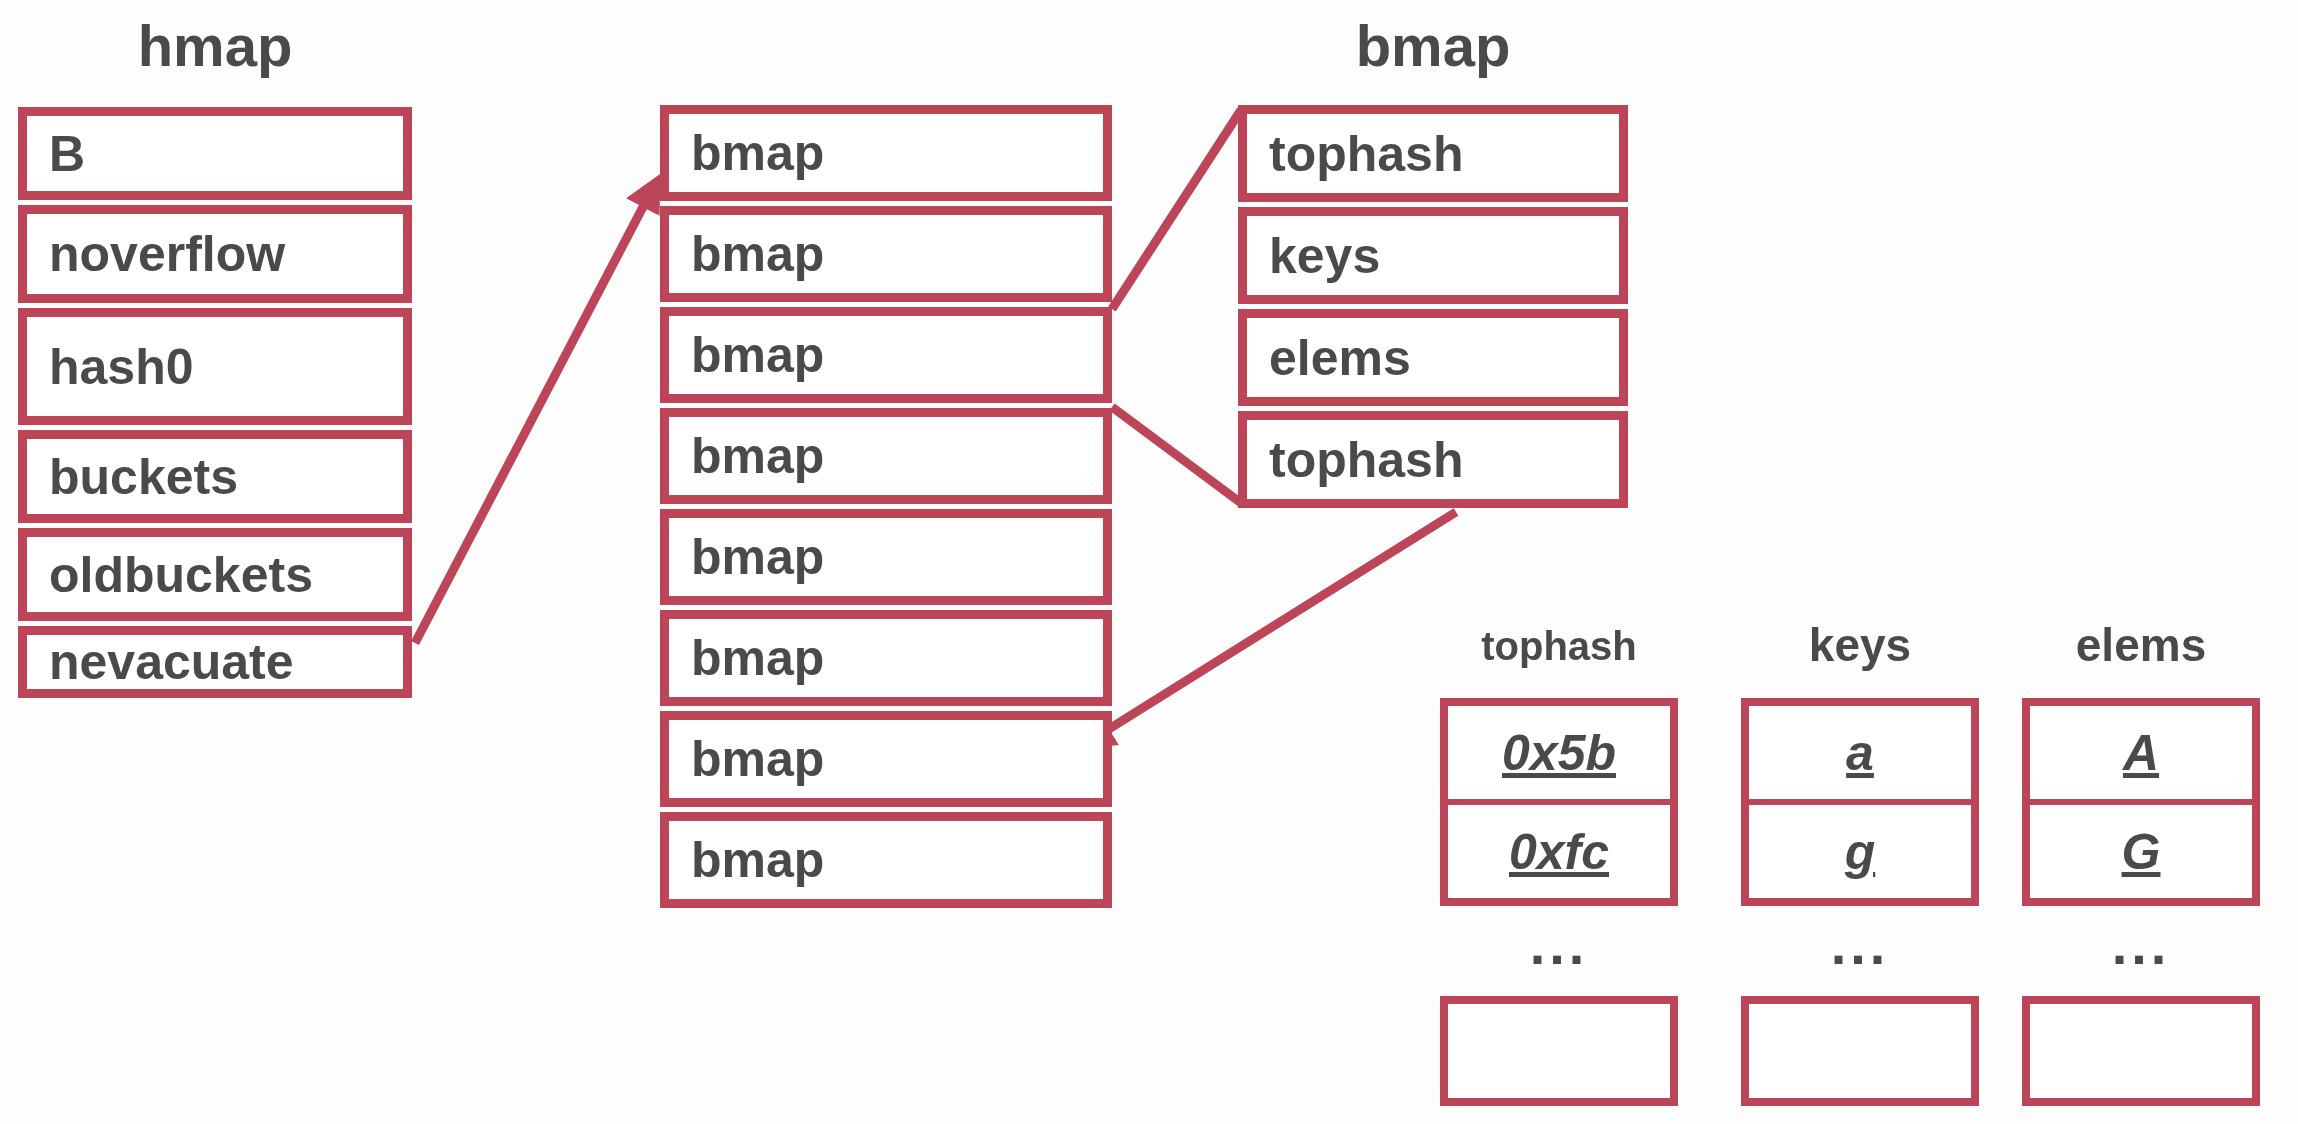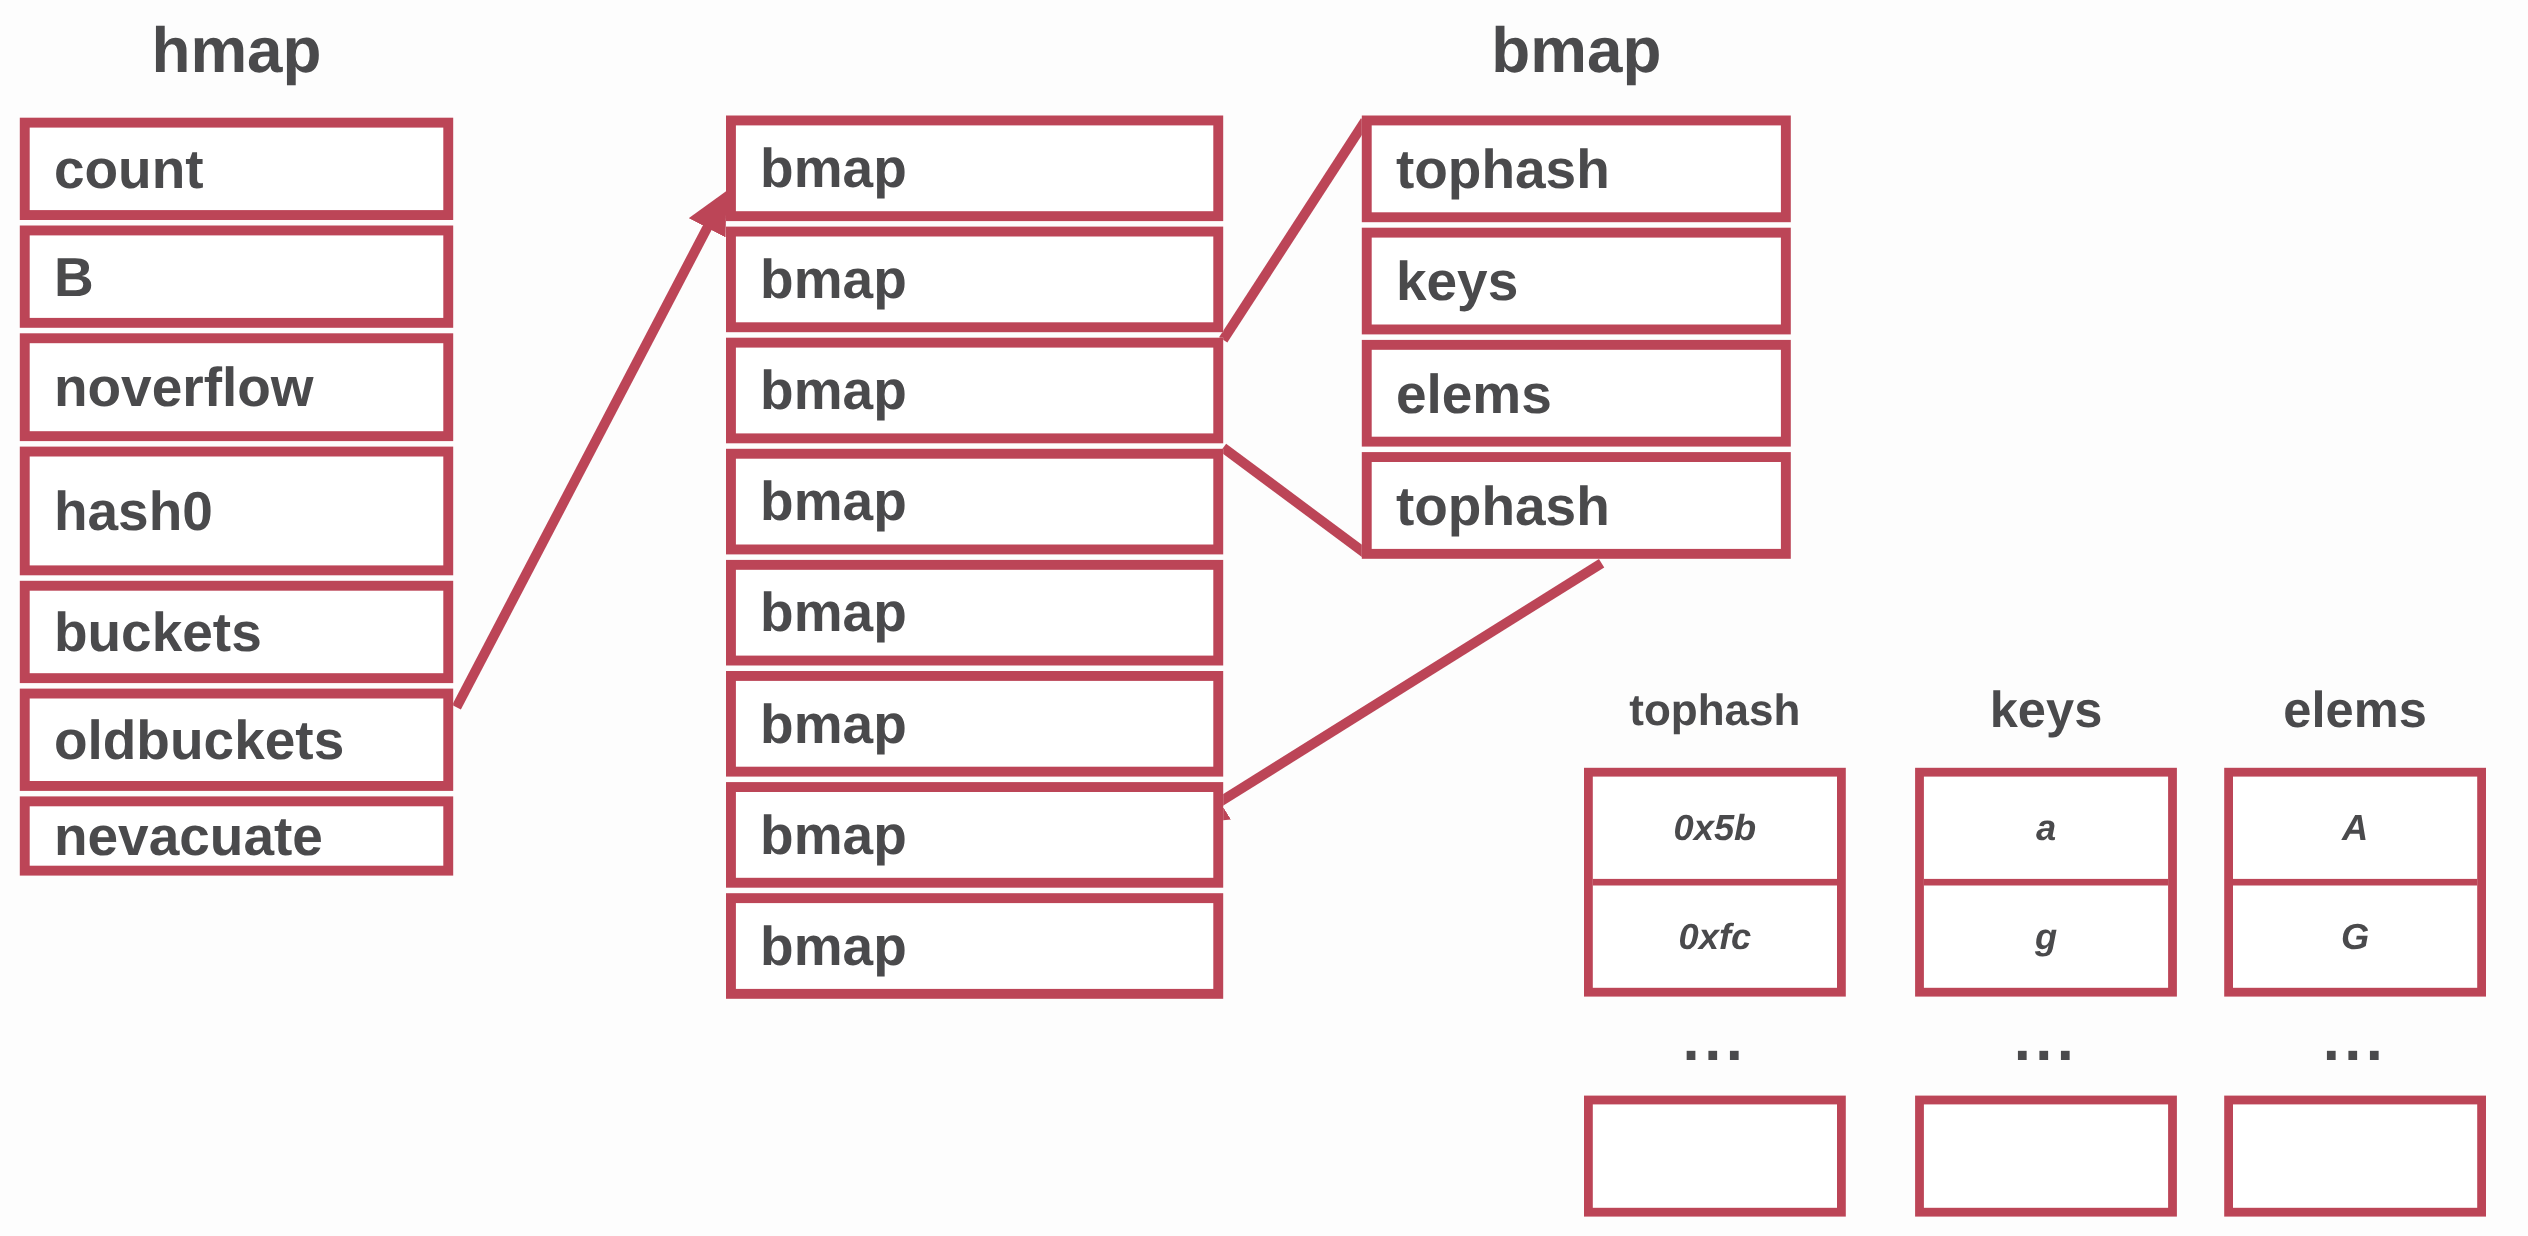--- a/index.html
+++ b/index.html
@@ -43,22 +43,23 @@
   .detail-box{
     position:absolute;
     box-sizing:border-box;
     border:8px solid var(--accent);
     background:#fff;
     display:flex;flex-direction:column;
   }
   .detail-row{
     flex:1;
     display:flex;align-items:center;justify-content:center;
-    font-size:33px;font-weight:bold;font-style:italic;
+    font-size:50px;font-weight:bold;font-style:italic;
     color:var(--text);
+    text-decoration:underline;
   }
   .detail-row + .detail-row{border-top:6px solid var(--accent);}
   .ellipsis{
     position:absolute;
     text-align:center;
     font-size:56px;font-weight:bold;letter-spacing:4px;
     color:var(--text);
   }
   .empty-box{
     position:absolute;
@@ -80,21 +81,20 @@
       </marker>
     </defs>
     <line x1="415" y1="643" x2="656" y2="182" stroke="#bc4557" stroke-width="9" marker-end="url(#arrowhead)"></line>
     <line x1="1112" y1="309" x2="1241" y2="110" stroke="#bc4557" stroke-width="9"></line>
     <line x1="1112" y1="407" x2="1241" y2="503" stroke="#bc4557" stroke-width="9"></line>
     <line x1="1456" y1="512" x2="1085" y2="744" stroke="#bc4557" stroke-width="9" marker-end="url(#arrowhead)"></line>
   </svg>
 
   <div class="struct-title" style="left:18px;top:12px;width:394px;">hmap</div>
   <div class="struct" style="left:18px;top:107px;width:394px;">
-    <div class="cell" style="height:93px">count</div>
     <div class="cell" style="height:93px">B</div>
     <div class="cell" style="height:98px">noverflow</div>
     <div class="cell" style="height:117px">hash0</div>
     <div class="cell" style="height:93px">buckets</div>
     <div class="cell" style="height:93px">oldbuckets</div>
     <div class="cell" style="height:72px">nevacuate</div>
   </div>
 
   <div class="struct" style="left:660px;top:105px;width:452px;">
     <div class="cell" style="height:96px">bmap</div>

